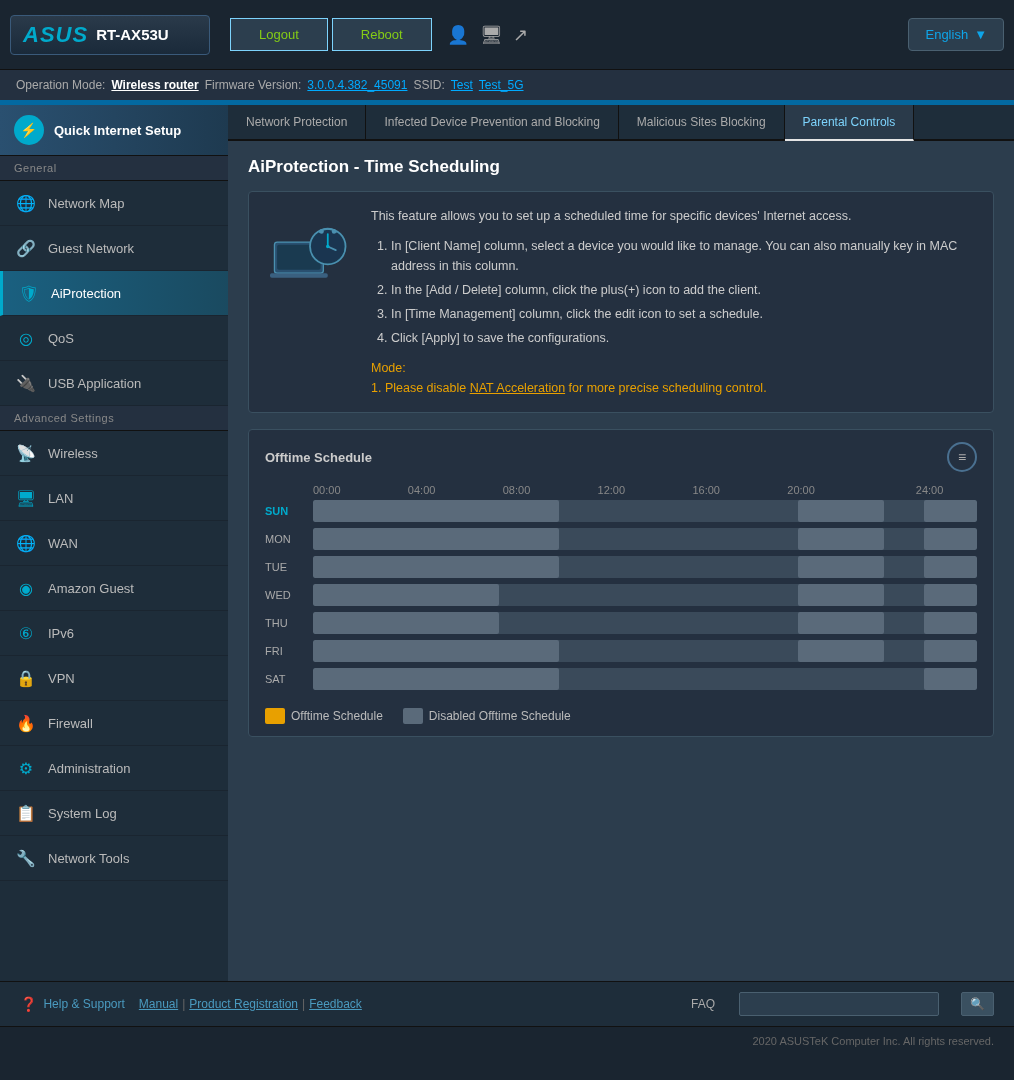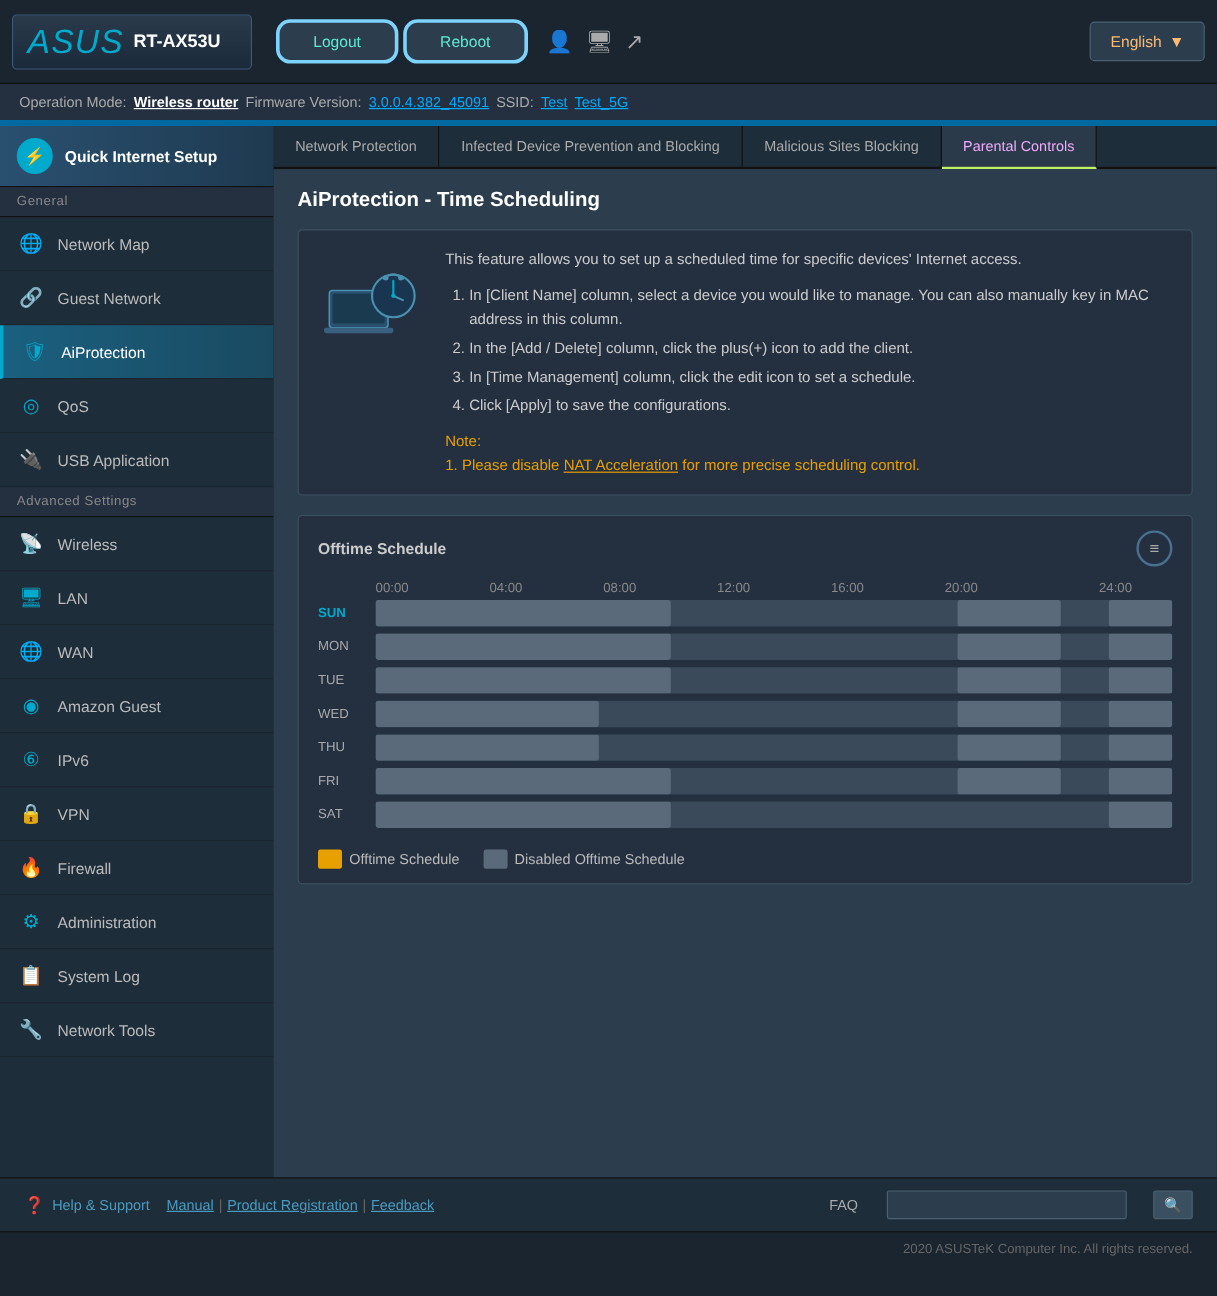--- a/index.html
+++ b/index.html
@@ -26,49 +26,49 @@
       border: 1px solid #3a5a7a;
       border-radius: 4px;
       padding: 6px 12px;
       display: flex;
       align-items: center;
       gap: 8px;
       min-width: 200px;
     }
     .logo-text {
       color: #00aacc;
-      font-size: 28px;
-      font-weight: normal;
+      font-size: 22px;
+      font-weight: bold;
       font-style: italic;
       letter-spacing: 1px;
     }
     .model-text {
       color: #ffffff;
       font-size: 15px;
       font-weight: bold;
     }
     .top-nav {
       display: flex;
       align-items: center;
       gap: 4px;
       margin-left: 20px;
     }
     .top-nav-btn {
       background: #2c3e4e;
-      border: 3px solid #7dd3fc;
-      color: #5eead4;
+      border: 1px solid #7dd3fc;
+      color: #84cc16;
       padding: 8px 28px;
-      border-radius: 12px;
+      border-radius: 0;
       cursor: pointer;
       font-size: 13px;
     }
     .lang-btn {
       background: #2c3e4e;
       border: 1px solid #4a6070;
-      color: #fdba74;
+      color: #0ea5e9;
       padding: 8px 16px;
       border-radius: 4px;
       cursor: pointer;
       font-size: 13px;
       display: flex;
       align-items: center;
       gap: 6px;
       margin-left: auto;
     }
     .icons-area {
@@ -191,22 +191,22 @@
     .tab {
       padding: 10px 18px;
       cursor: pointer;
       color: #aaa;
       font-size: 12px;
       border-right: 1px solid #111;
       white-space: nowrap;
     }
     .tab.active {
       background: #2a3a4a;
-      color: #f0abfc;
-      border-bottom: 2px solid #bef264;
+      color: #7dd3fc;
+      border-bottom: 2px solid #e5e5e5;
       margin-bottom: -2px;
       text-align: center;
     }
 
     
     .page-content {
       flex: 1;
       padding: 16px 20px;
       overflow-y: auto;
       background: #2c3d4d;
@@ -544,21 +544,21 @@
         </div>
         <div class="info-text">
           <p class="top-desc">This feature allows you to set up a scheduled time for specific devices' Internet access.</p>
           <ol>
             <li>In [Client Name] column, select a device you would like to manage. You can also manually key in MAC address in this column.</li>
             <li>In the [Add / Delete] column, click the plus(+) icon to add the client.</li>
             <li>In [Time Management] column, click the edit icon to set a schedule.</li>
             <li>Click [Apply] to save the configurations.</li>
           </ol>
           <div class="note-area">
-            <span class="note-label">Note:</span><br>
+            <span class="note-label">Mode:</span><br>
             <span class="note-text">
               <span>1. Please disable</span>
               <a class="note-link">NAT Acceleration</a>
               <span>for more precise scheduling control.</span>
             </span>
           </div>
         </div>
       </div>
 
       <div class="schedule-section">

